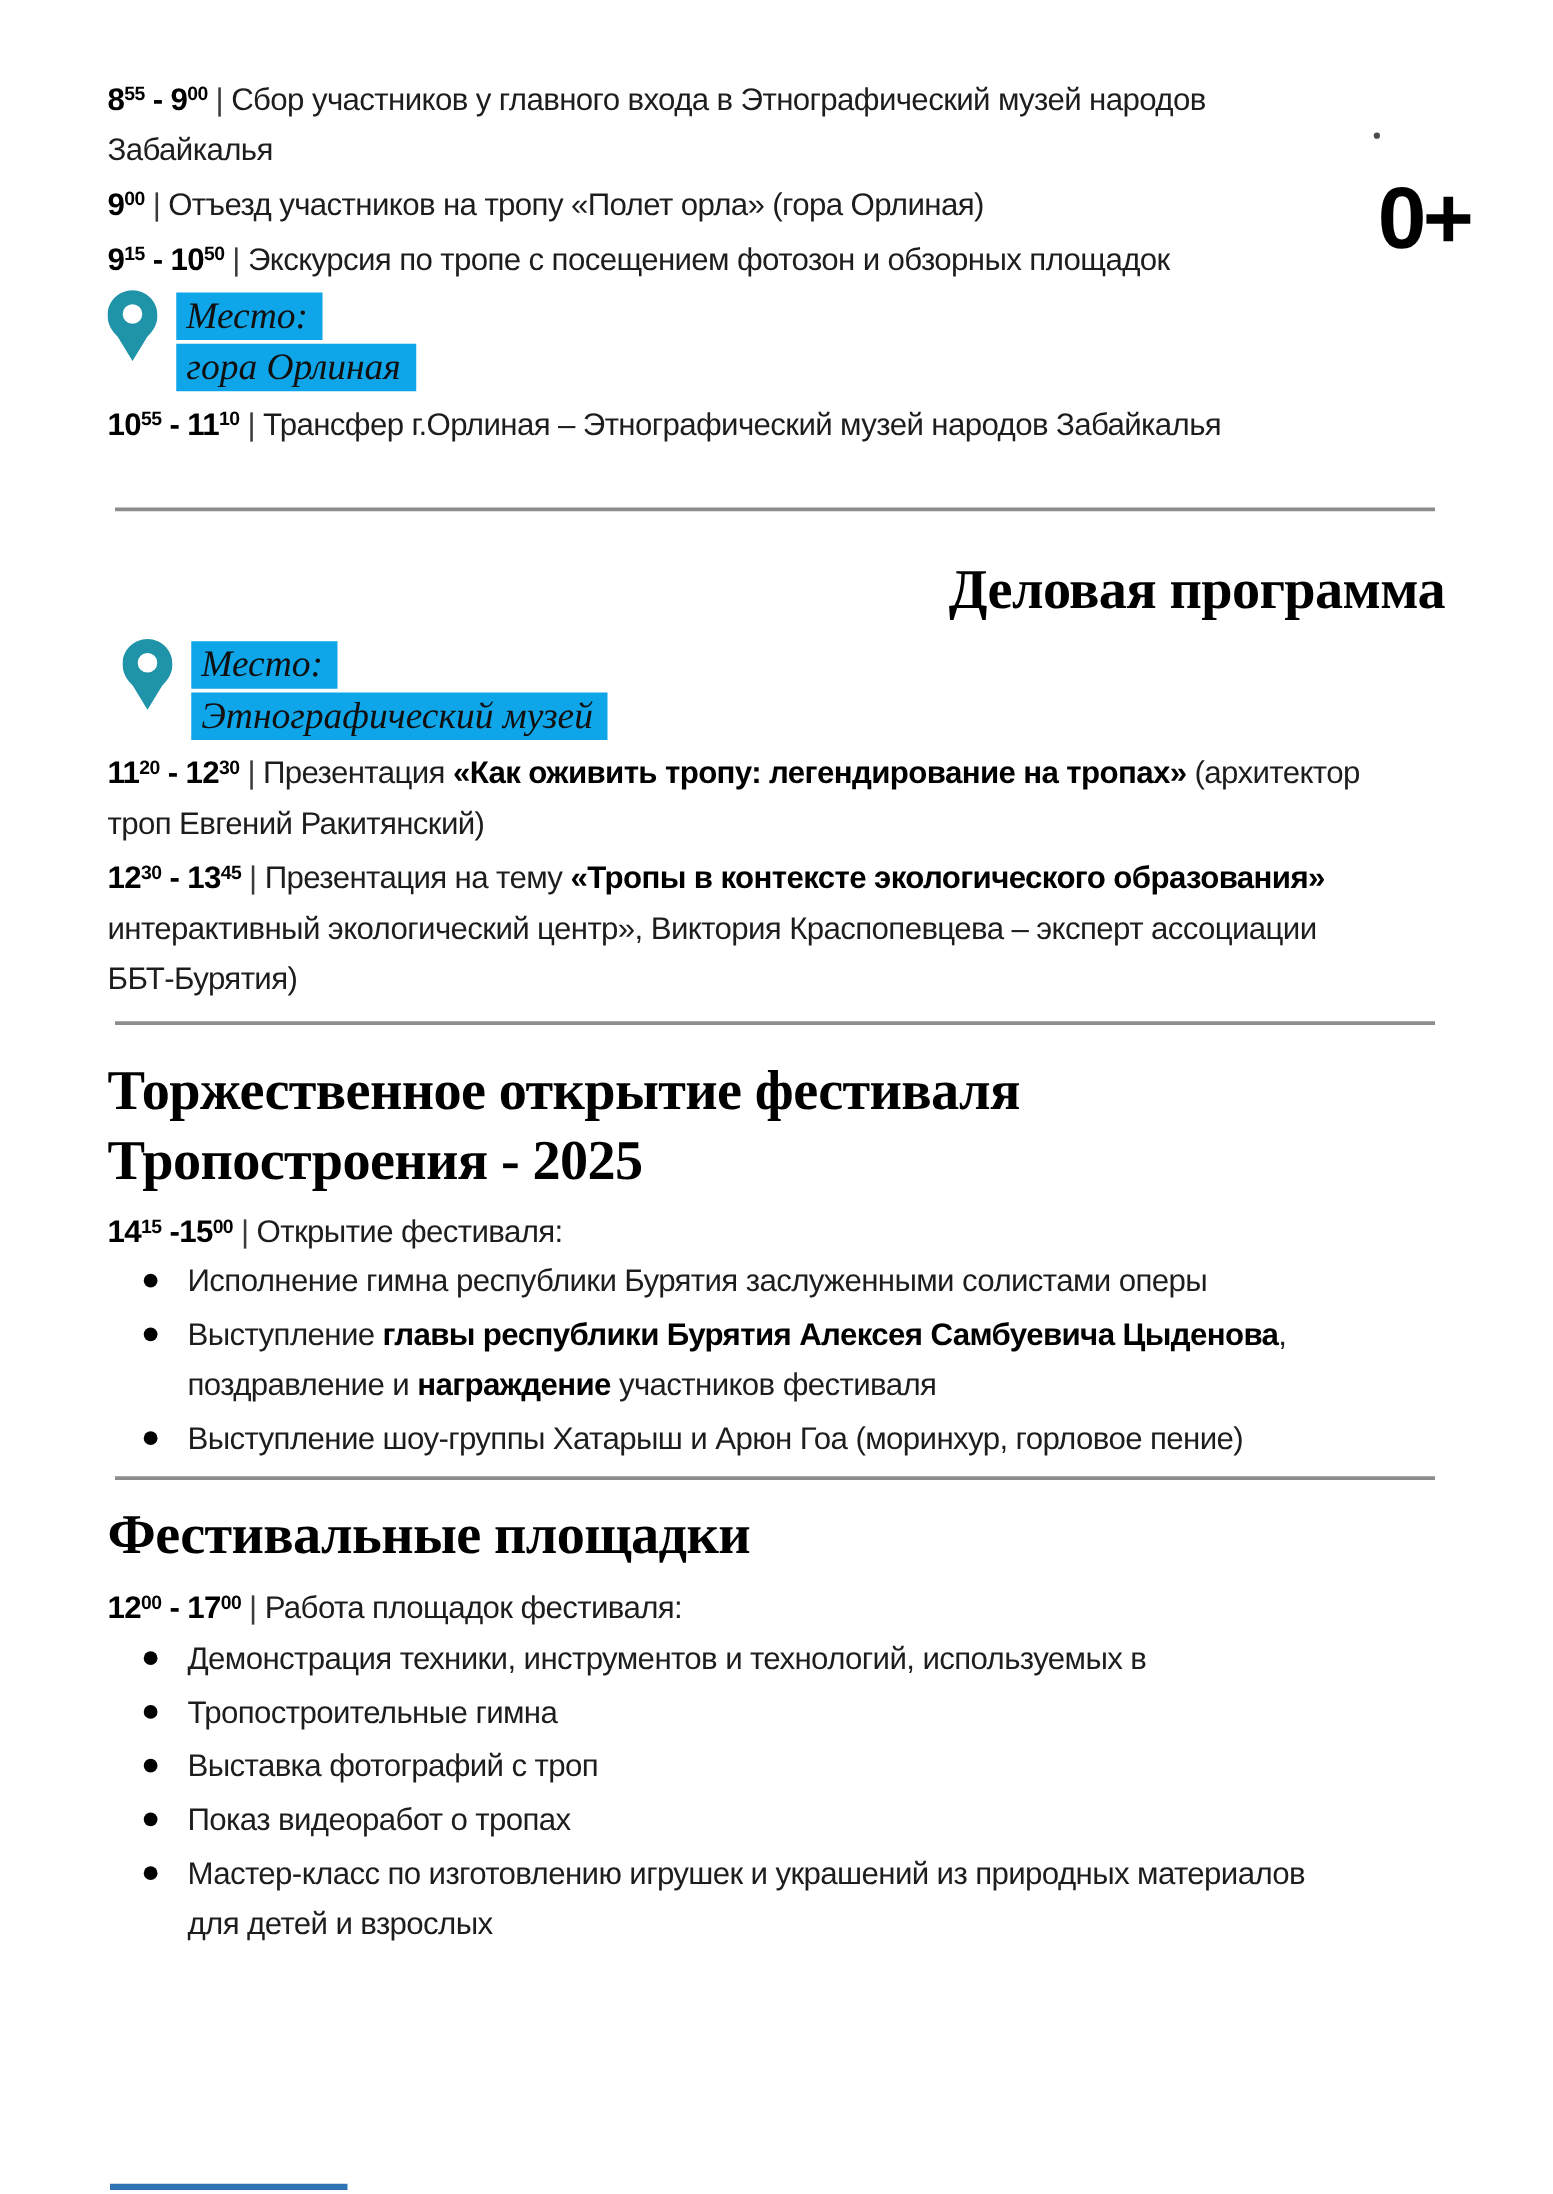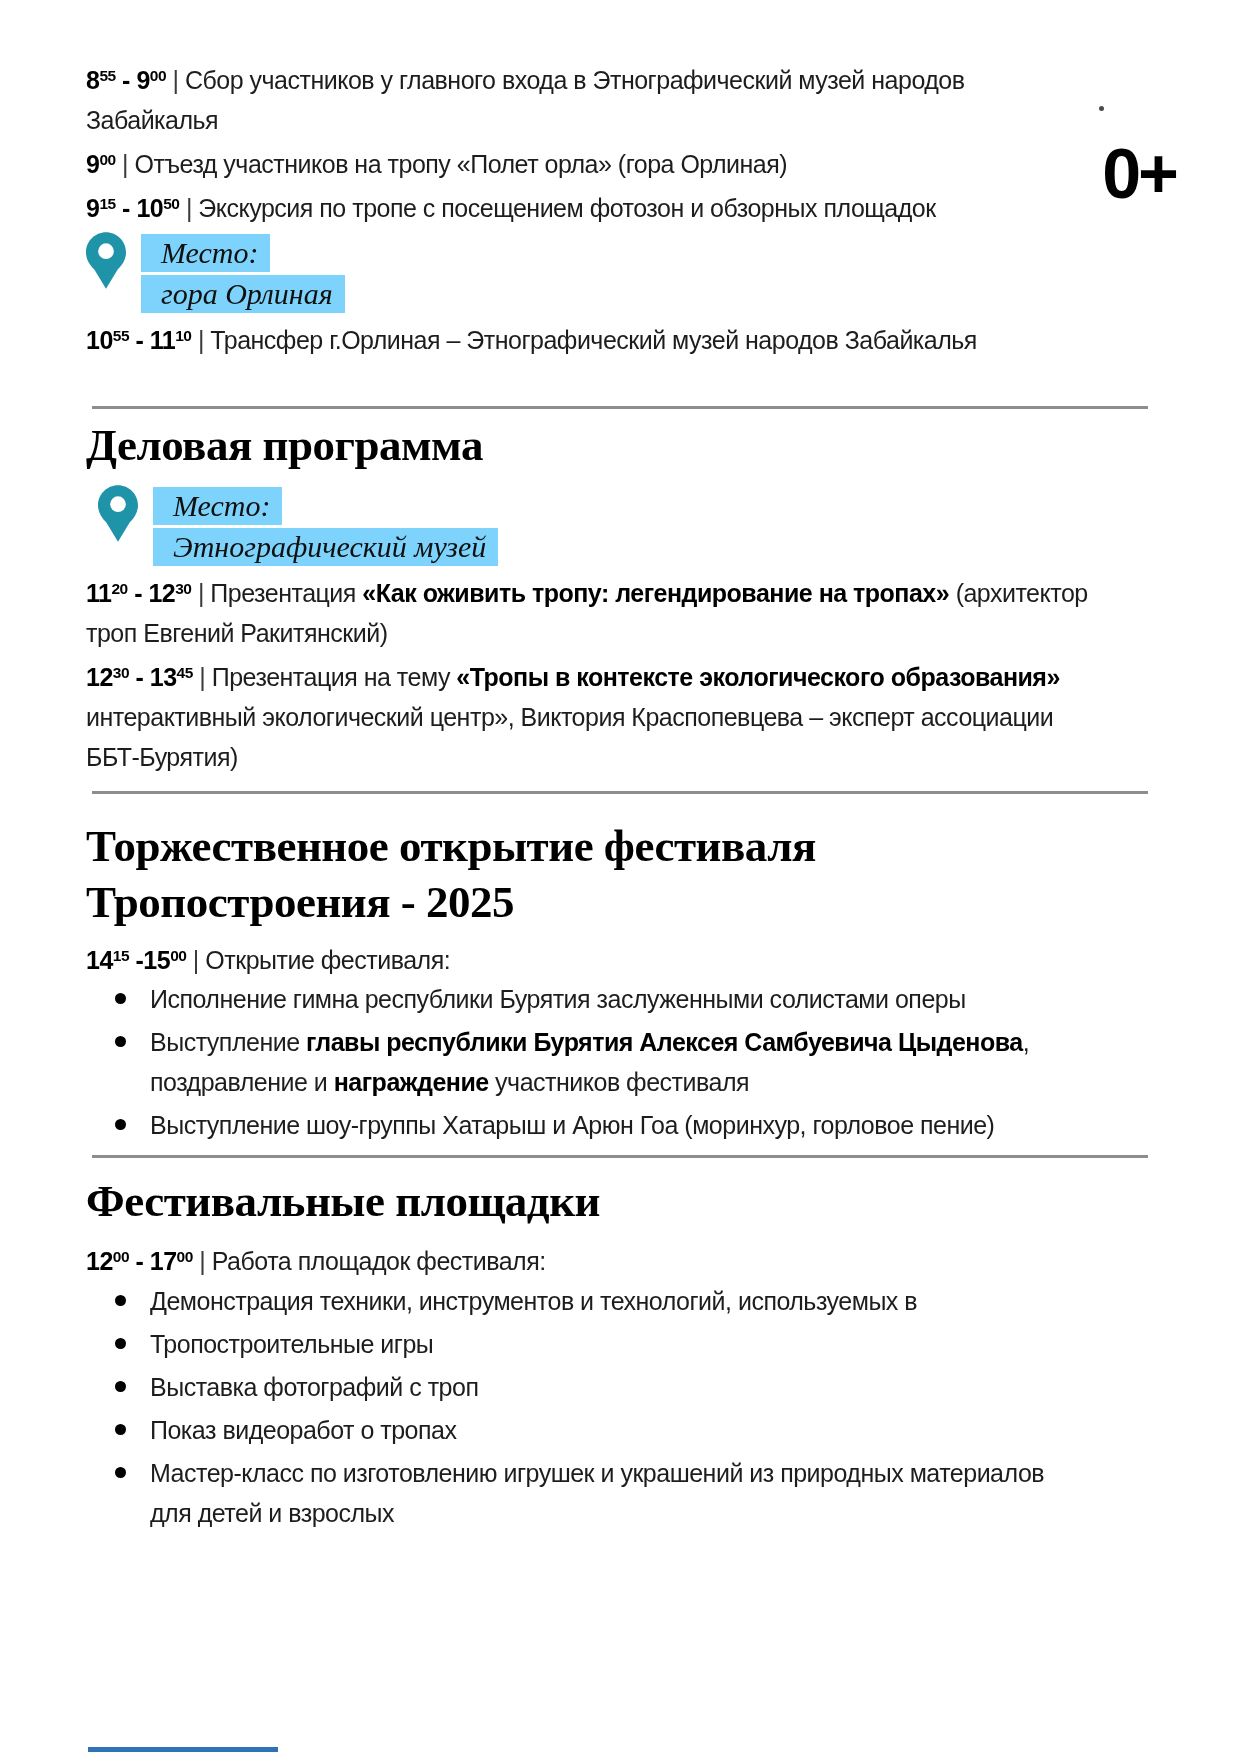--- a/index.html
+++ b/index.html
@@ -22,40 +22,40 @@
     font-size:45px; line-height:56px; margin:0; color:#000; white-space:nowrap; letter-spacing:-0.5px;
   }
   .h-rule { border:none; border-top:3px solid #8d8d8d; margin:0 0 0 6px; width:1056px; }
 
   .location { display:flex; align-items:flex-start; gap:15px; margin:5px 0 3px 0; }
   .location.indent { margin-left:12px; }
   .pin { flex:0 0 auto; }
   .pin svg { width:40px; height:57px; display:block; }
   .loc-text { display:flex; flex-direction:column; align-items:flex-start; gap:3px; padding-top:2px; }
   .hl {
-    background:#7dd3fc; color:#101010;
+    background:#0ea5e9; color:#101010;
     font-family:"Liberation Serif","DejaVu Serif",serif; font-style:italic;
-    font-size:30px; line-height:35px; padding:1px 12px 2px 20px; letter-spacing:0;
+    font-size:30px; line-height:35px; padding:1px 12px 2px 8px; letter-spacing:0;
   }
 
   ul.bullets { list-style:none; margin:0; padding:0; }
   ul.bullets li { position:relative; padding-left:64px; margin:0 0 3px 0; }
   ul.bullets li::before {
     content:""; position:absolute; left:29px; top:14px; width:11px; height:11px;
     border-radius:50%; background:#000;
   }
 
   .age-badge {
     position:absolute; top:139px; right:66px; font-size:70px; line-height:70px;
     font-weight:700; letter-spacing:-3px; color:#000;
   }
   .stray-dot { position:absolute; left:1099px; top:106px; width:5px; height:5px; border-radius:50%; background:#4a4a4a; }
   .bottom-bar { position:absolute; left:88px; top:1747px; width:190px; height:5px; background:#2e74b5; }
 
-  .mt-rule1 { margin-top:46px; } .mt-h1 { margin-top:8px; }
+  .mt-rule1 { margin-top:46px; } .mt-h1 { margin-top:34px;text-align:right; }
   .mt-loc2 { margin-top:12px; }
   .mt-rule2 { margin-top:14px; } .mt-h2 { margin-top:24px; }
   .mt-intro { margin-top:6px; }
   .mt-rule3 { margin-top:10px; } .mt-h3 { margin-top:15px; }
   .mt-line8 { margin-top:8px; }
 </style>
 </head>
 <body>
 
 <div class="page">
@@ -139,21 +139,21 @@
     <section>
       <h1 class="heading mt-h3">Фестивальные площадки</h1>
 
       <p class="line mt-line8"><span class="b">12</span><sup class="b">00</sup><span class="b"> - </span><span class="b">17</span><sup class="b">00</sup><span class="sep"> | </span><span>Работа площадок фестиваля:</span></p>
 
       <ul class="bullets">
         <li>
           <div class="line"><span>Демонстрация техники, инструментов и технологий, используемых в</span></div>
         </li>
         <li>
-          <div class="line"><span>Тропостроительные игры</span></div>
+          <div class="line"><span>Тропостроительные гимна</span></div>
         </li>
         <li>
           <div class="line"><span>Выставка фотографий с троп</span></div>
         </li>
         <li>
           <div class="line"><span>Показ видеоработ о тропах</span></div>
         </li>
         <li>
           <div class="line"><span>Мастер-класс по изготовлению игрушек и украшений из природных материалов</span></div>
           <div class="line"><span>для детей и взрослых</span></div>

